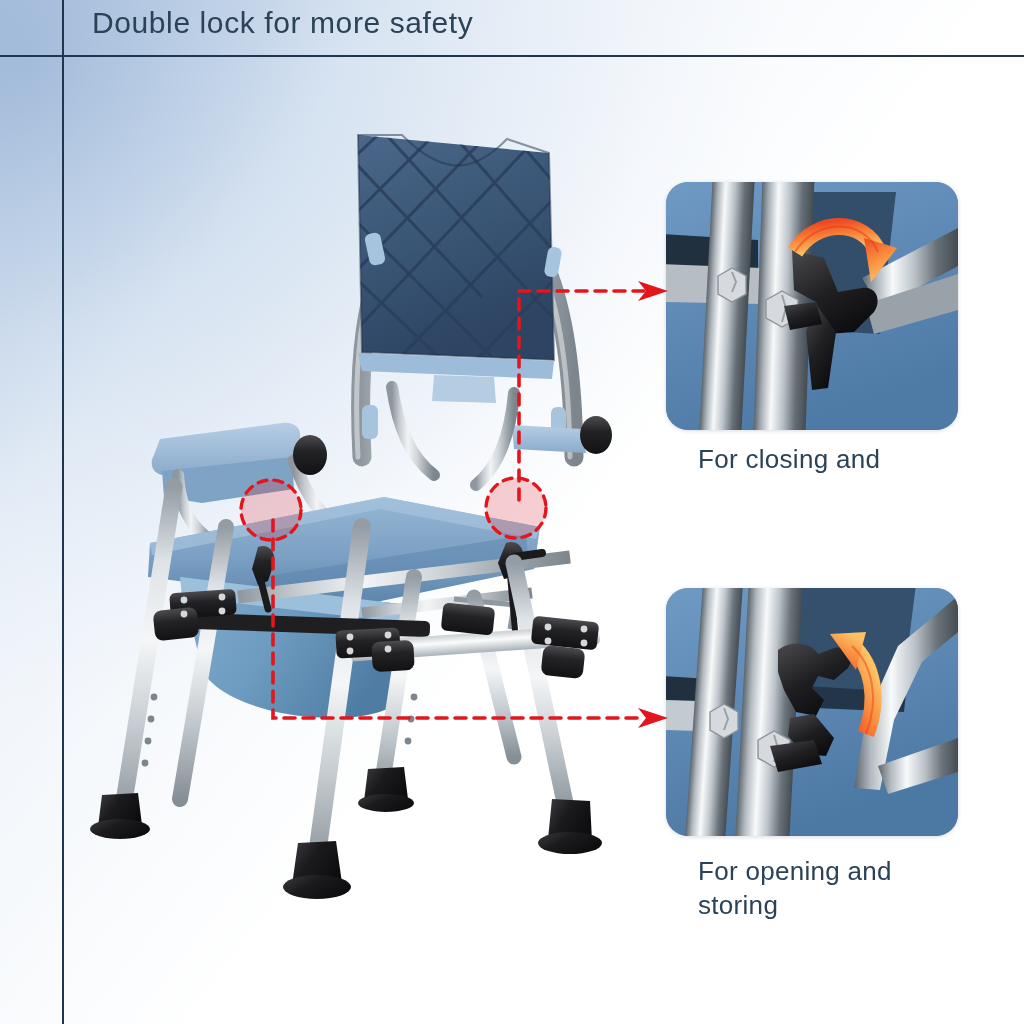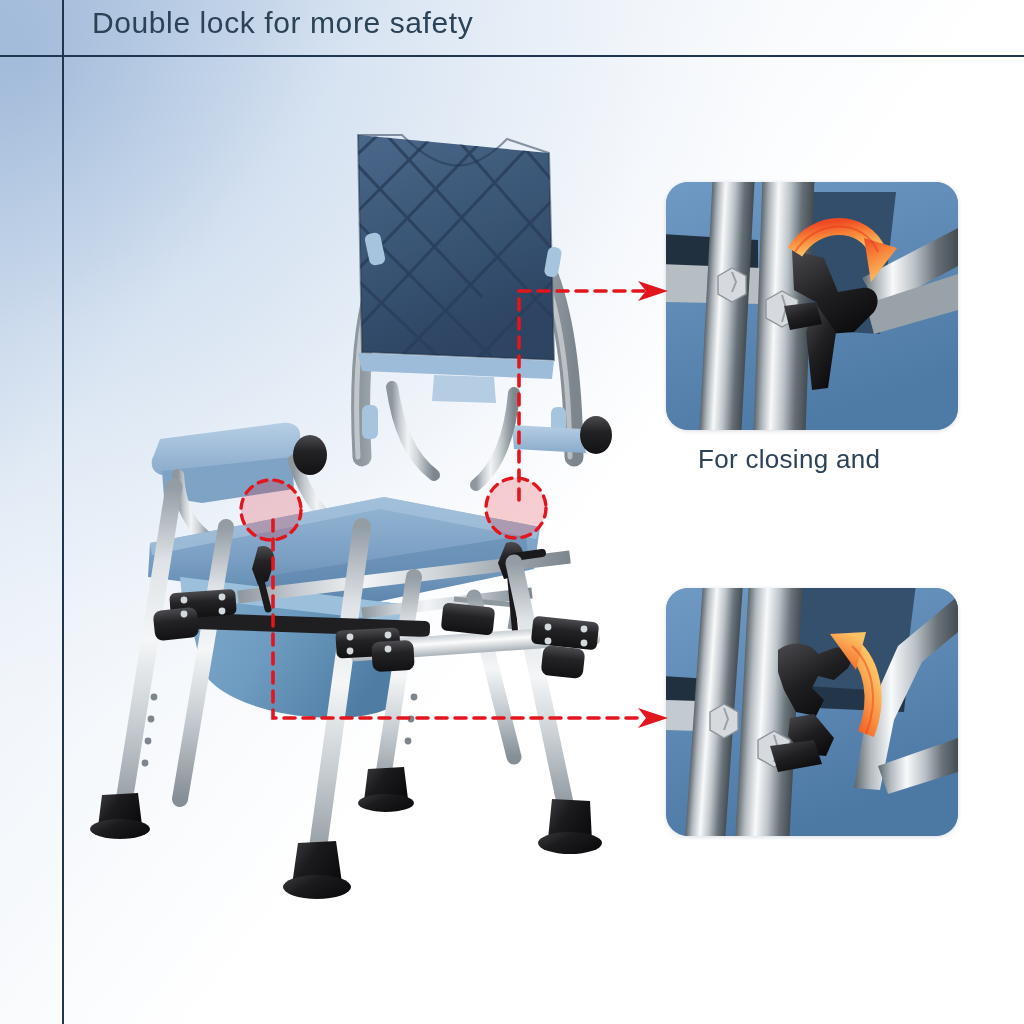--- a/index.html
+++ b/index.html
@@ -381,20 +381,24 @@
       <path d="M112 62 C126 52 144 54 152 66 L168 60 C182 56 190 68 182 80 L168 92 L152 88 L146 100 L158 112 L150 128 L130 124 L118 102 L112 84 Z" fill="url(#blk2)"></path>
       <path d="M124 130 L148 126 L168 150 L160 168 L138 166 L122 148 Z" fill="url(#blk2)"></path>
       <path d="M104 158 L148 152 L156 176 L112 184 Z" fill="url(#blk2)"></path>
 
       <path d="M200 146 C214 110 206 76 186 58" fill="none" stroke="url(#arrow2)" stroke-width="17" stroke-linecap="butt"></path>
       <path d="M164 46 L200 44 L190 82 Z" fill="url(#arrow2)"></path>
       <path d="M200 146 C214 110 206 76 186 58" fill="none" stroke="#e8361b" stroke-width="2" opacity=".45"></path>
     </svg>
   </div>
 
+  <div class="caption" id="caption-2">
+    <div>For opening and</div>
+    <div>storing</div>
+  </div>
 
   <svg class="ann" viewBox="0 0 1024 1024" xmlns="http://www.w3.org/2000/svg">
 
     <g>
       <circle cx="271" cy="510" r="30" fill="#e3151d" opacity=".20"></circle>
       <circle cx="271" cy="510" r="30" fill="none" stroke="#e3151d" stroke-width="3.4" stroke-dasharray="9 7" stroke-linecap="round"></circle>
     </g>
     <g>
       <circle cx="516" cy="508" r="30" fill="#e3151d" opacity=".20"></circle>
       <circle cx="516" cy="508" r="30" fill="none" stroke="#e3151d" stroke-width="3.4" stroke-dasharray="9 7" stroke-linecap="round"></circle>

